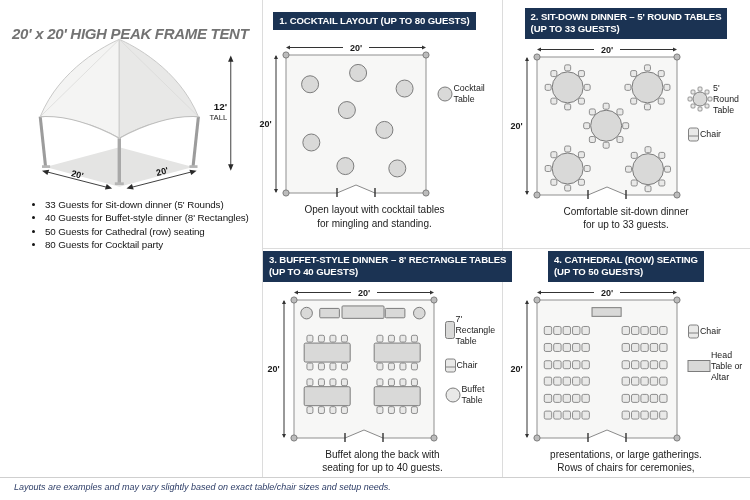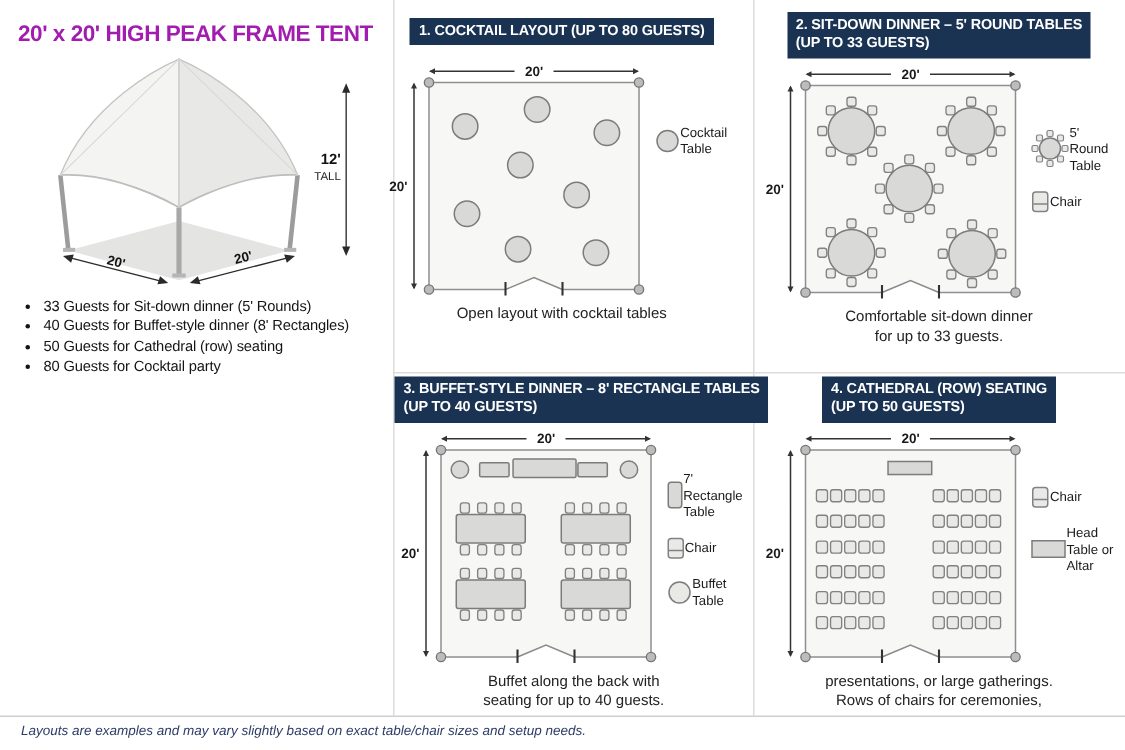--- a/index.html
+++ b/index.html
@@ -1,23 +1,23 @@
 <!DOCTYPE html>
 <html><head>
 <meta charset="utf-8">
 <style>
   html,body{margin:0;padding:0;background:#fff;}
   .page{position:relative;width:750px;height:500px;background:#ffffff;
         font-family:"Liberation Sans",sans-serif;overflow:hidden;}
   
   .left{position:absolute;left:0;top:0;width:262px;height:477px;}
-  .page-title{margin:14px 4px 0 12px;font-size:15px;font-weight:bold;
-              color:#a21caf;letter-spacing:-0.3px;white-space:nowrap;}
+  .page-title{margin:25px 4px 0 12px;font-size:15px;font-weight:bold;
+              color:#737373;letter-spacing:-0.3px;white-space:nowrap;font-style:italic;}
   .tent-fig{position:absolute;left:8px;top:34px;width:246px;height:160px;}
-  .bullets{margin:0;padding:0 0 0 29px;position:absolute;top:198px;left:0;width:230px;
+  .bullets{margin:0;padding:0 0 0 45px;position:absolute;top:198px;left:0;width:230px;
            font-size:9.8px;letter-spacing:-0.1px;color:#141414;line-height:13.4px;}
   .bullets li{margin:0;padding:0;white-space:nowrap;}
   
   .vdiv,.hdiv{position:absolute;background:#dcdcdc;}
   
   .panel{position:absolute;text-align:center;}
   .panel-header{display:inline-block;background:#1b3353;color:#ffffff;font-weight:bold;
                 font-size:9.6px;letter-spacing:-0.1px;line-height:1.3;padding:3px 6px;
                 text-align:left;white-space:nowrap;}
   .hl2:empty{display:none;}
@@ -131,20 +131,21 @@
         <div class="legend-item">
           <svg width="18" height="18">
               <circle cx="9" cy="9" r="7" fill="#d9d9d8" stroke="#7c7c7c"></circle>
             </svg>
           <span>Cocktail Table</span>
         </div>
       </div>
     </div>
     <div class="caption">
       <div>Open layout with cocktail tables</div>
+      <div>for mingling and standing.</div>
     </div>
   </section>
 
   <section class="panel" style="left:502px;top:0;width:248px;height:248px;">
     <div class="panel-header" style="margin-top:8px;">
       <div class="hl1">2. SIT-DOWN DINNER – 5' ROUND TABLES</div>
       <div class="hl2">(UP TO 33 GUESTS)</div>
     </div>
     <div class="panel-body">
       <svg class="diagram" viewBox="0 0 180 164">

